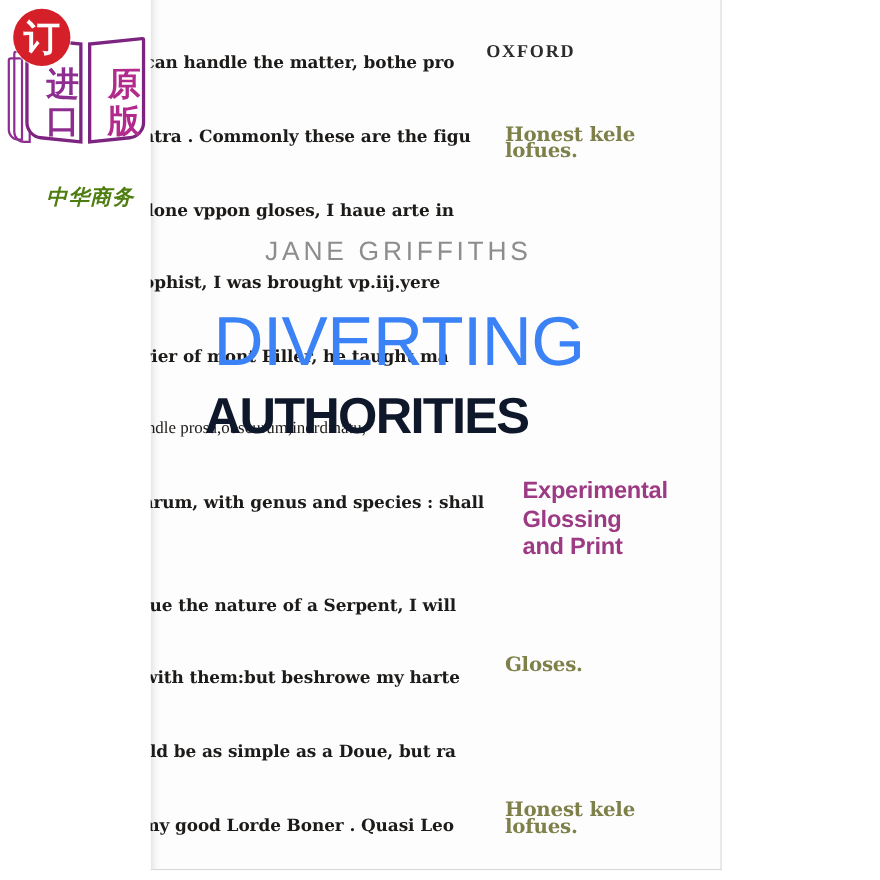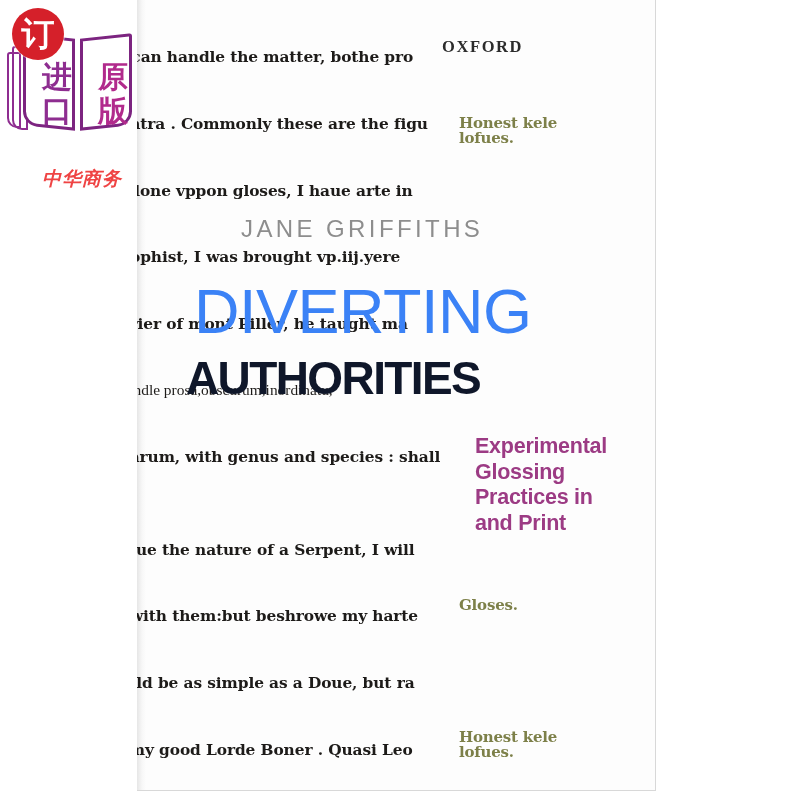--- a/index.html
+++ b/index.html
@@ -93,21 +93,21 @@
     color: #2b2b2b;
     font-weight: 700;
   }
 
   
   .gloss {
     position: absolute;
     font-family: "DejaVu Serif", serif;
     font-weight: 700;
     color: #7d8049;
-    font-size: 15px;
+    font-size: 18px;
     line-height: 14.5px;
     letter-spacing: -0.2px;
     white-space: pre-line;
   }
   #gloss-top   { left: 322px; top: 116px; }
   #gloss-mid   { left: 322px; top: 598px; }
   #gloss-bot   { left: 322px; top: 730px; }
 
   
   #author {
@@ -230,21 +230,21 @@
   #wm-c2 { left: 22px; top: 66px;  font-size: 30px; color:#8e2d90;}
   #wm-c3 { left: 78px; top: 32px;  font-size: 30px; color:#b12a8c;}
   #wm-c4 { left: 78px; top: 66px;  font-size: 30px; color:#b12a8c;}
   
   #wm-pub {
     position: absolute;
     left: 22px; top: 136px;
     font-family: "DejaVu Serif", serif;
     font-size: 19px;
     letter-spacing: 1px;
-    color: #ef4444;
+    color: #4d7c0f;
     font-style: italic;
     font-weight: 700;
   }
 </style>
 </head>
 <body>
 
 <div id="page">
 
   <div id="cover">
@@ -265,21 +265,20 @@
     <div id="gloss-top" class="gloss">Honest kele
 lofues.</div>
 
     <div id="author">JANE GRIFFITHS</div>
     <div id="title-1">DIVERTING</div>
     <div id="title-2">AUTHORITIES</div>
 
     <div id="subtitle">
       <span>Experimental</span>
       <span>Glossing</span>
-      <span>Practices in</span>
       <span>and Print</span>
     </div>
 
     <div id="ms-bottom" class="ms-block">
       <span class="ms-line">haue the nature of a Serpent, I will</span>
       <span class="ms-line">e with them:but beshrowe my harte</span>
       <span class="ms-line">ould be as simple as a Doue, but ra</span>
       <span class="ms-line">s my good Lorde Boner . Quasi Leo</span>
       
       

